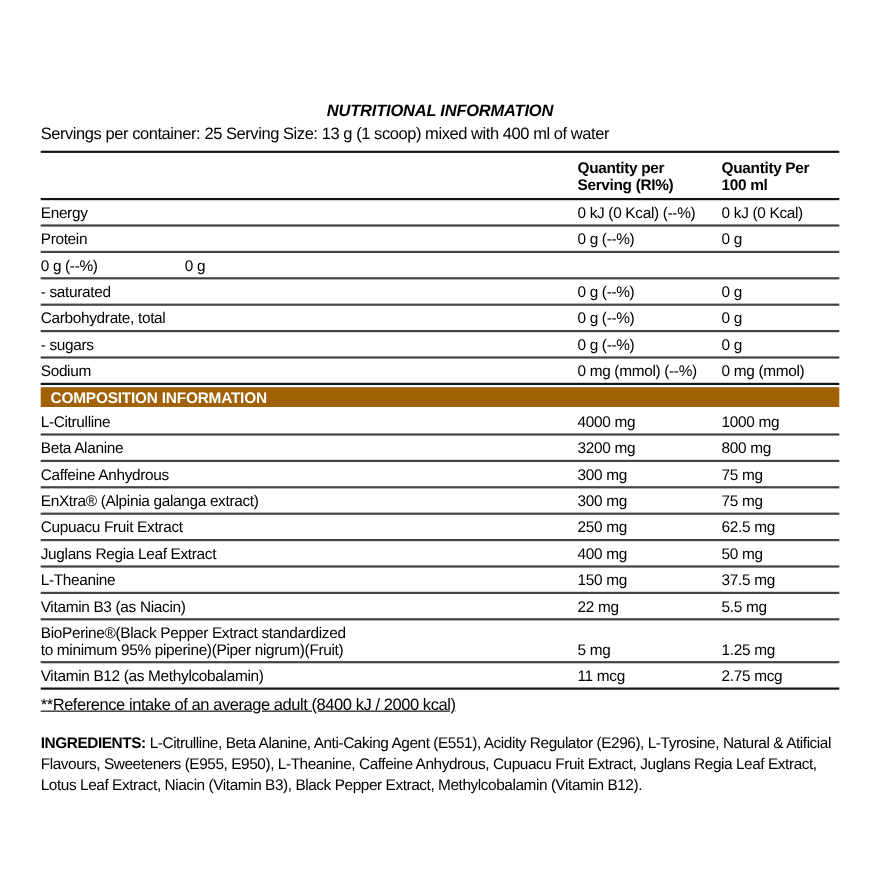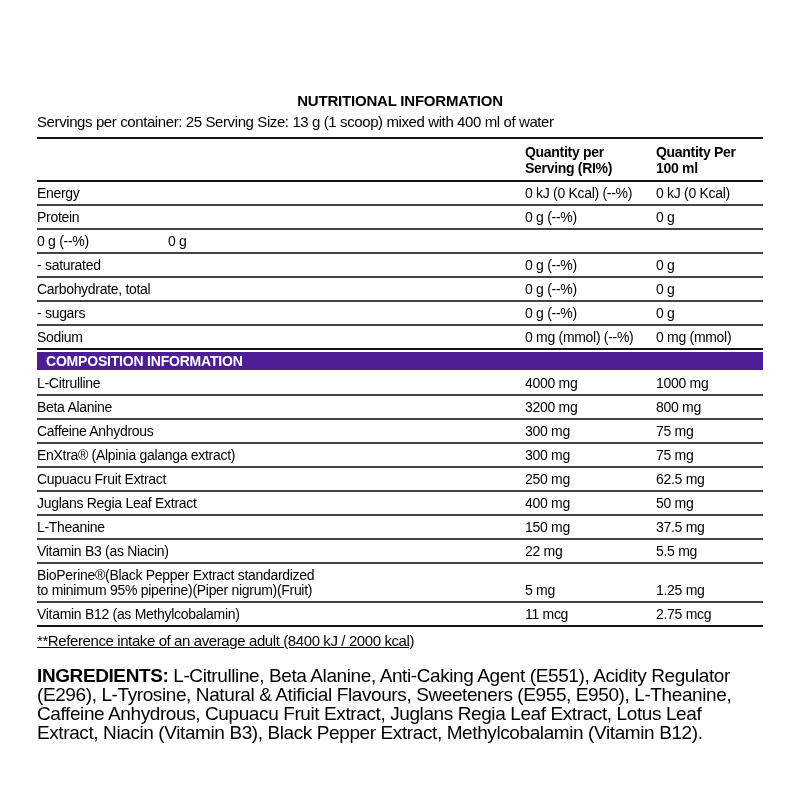--- a/index.html
+++ b/index.html
@@ -13,20 +13,21 @@
   }
   .page { padding: 93px 37px 0 37px; }
 
   .label-header h1 {
     margin: 0;
     font-size: 15px;
     line-height: 15px;
     font-weight: bold;
     text-align: center;
     letter-spacing: -0.2px;
+    font-style: italic;
   }
   .label-header p {
     margin: 6px 0 0 0;
     font-size: 15px;
     line-height: 15px;
     letter-spacing: -0.4px;
   }
 
   .ntable {
     margin-top: 8px;
@@ -49,41 +50,41 @@
     align-items: flex-start;
     font-weight: bold;
     border-bottom: 2px solid #141414;
     padding: 5px 0 4px 0;
     line-height: 16px;
   }
   .thead .col-serving, .thead .col-100ml { white-space: pre-line; }
 
   .section-bar {
     margin: 2px 0 2px 0;
-    background: #4c1d95;
+    background: #a16207;
     color: #ffffff;
     font-weight: bold;
     font-size: 14px;
     height: 18px;
     line-height: 18px;
     padding-left: 9px;
     letter-spacing: -0.2px;
   }
   .rows-group .row:last-child { border-bottom-color: #141414; }
 
   .footnote {
     margin: 6px 0 12px 0;
     font-size: 15px;
     line-height: 16px;
     letter-spacing: -0.4px;
     text-decoration: underline;
   }
   .ingredients {
     margin: 17px 0 0 0;
-    font-size: 19px;
+    font-size: 14px;
     line-height: 19px;
     letter-spacing: -0.4px;
   }
   .bold { font-weight: bold; }
 </style>
 </head>
 <body>
 
 <div class="page">
 

